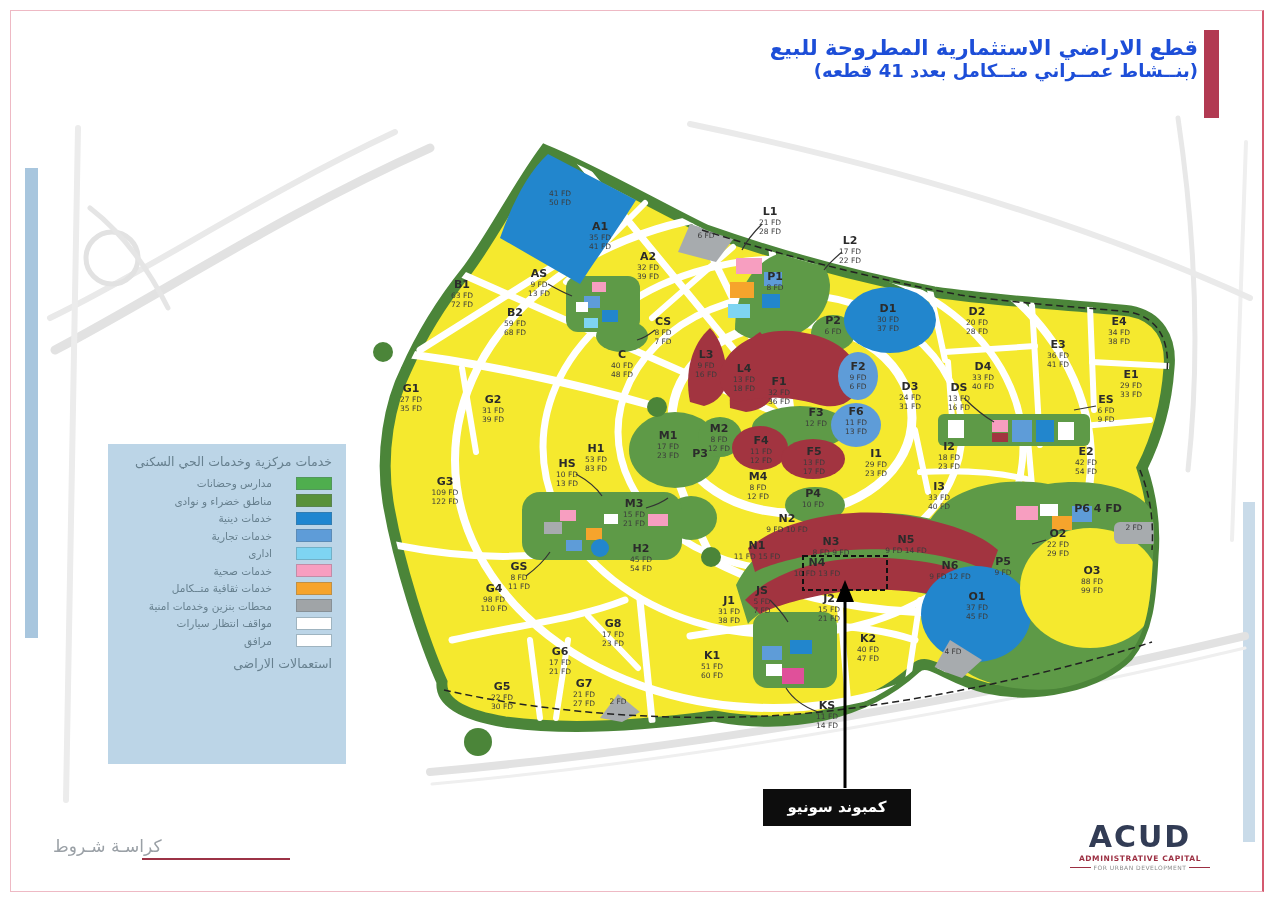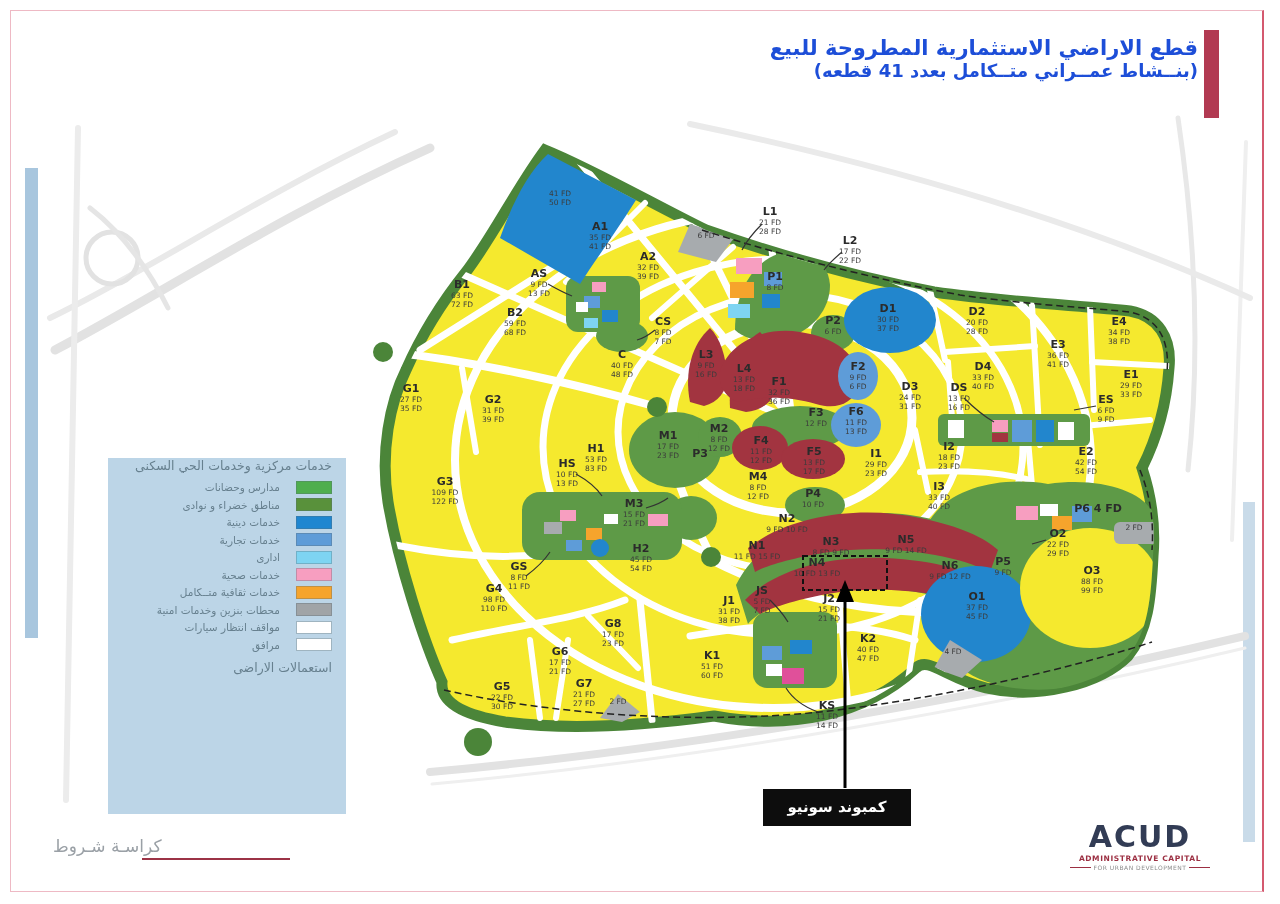--- a/index.html
+++ b/index.html
@@ -9,26 +9,26 @@
          border-right:2px solid #d4596f;pointer-events:none;}
   
   .title-block{position:absolute;top:36px;right:82px;text-align:right;color:#1d4ed8;}
   .title-block .t1{font-size:21px;font-weight:bold;letter-spacing:.5px;}
   .title-block .t2{font-size:18px;font-weight:bold;}
   .title-bar{position:absolute;left:1204px;top:30px;width:15px;height:88px;background:#b23a52;}
   
   .bar-left{position:absolute;left:25px;top:168px;width:13px;height:470px;background:#a8c6de;}
   .bar-right{position:absolute;left:1243px;top:502px;width:12px;height:340px;background:#bcd2e4;opacity:.8;}
   
-  .legend{position:absolute;left:108px;top:458px;width:238px;height:356px;background:#bcd5e7;
-          padding:0 14px 8px 12px;box-sizing:border-box;direction:rtl;z-index:5;}
+  .legend{position:absolute;left:108px;top:444px;width:238px;height:320px;background:#bcd5e7;
+          padding:10px 14px 8px 12px;box-sizing:border-box;direction:rtl;z-index:5;}
   .lg-header{color:#67808f;font-size:12.5px;text-align:right;line-height:1.35;margin-bottom:6px;}
   .lg-h2{margin-top:9px;}
   .lg-row{display:flex;flex-direction:row;justify-content:flex-start;align-items:center;
-          gap:16px;margin:4.5px 0;direction:rtl;}
+          gap:24px;margin:4.5px 0;direction:rtl;}
   .lg-swatch{width:34px;height:11px;flex:0 0 34px;border:1px solid rgba(90,110,120,.35);}
   .lg-swatch.wh{border:1px solid #9fb4c0;}
   .lg-label{color:#67808f;font-size:10.5px;white-space:nowrap;}
   
   .compound-box{position:absolute;left:763px;top:789px;width:148px;height:37px;background:#0d0d0d;
                 color:#fff;font-size:15px;font-weight:bold;text-align:center;line-height:37px;z-index:6;}
   
   .footer-left{position:absolute;left:35px;top:836px;font-size:17px;color:#9aa0a6;margin-left:18px;}
   .footer-line{position:absolute;left:142px;top:858px;width:148px;height:2px;background:#9c3346;}
   

